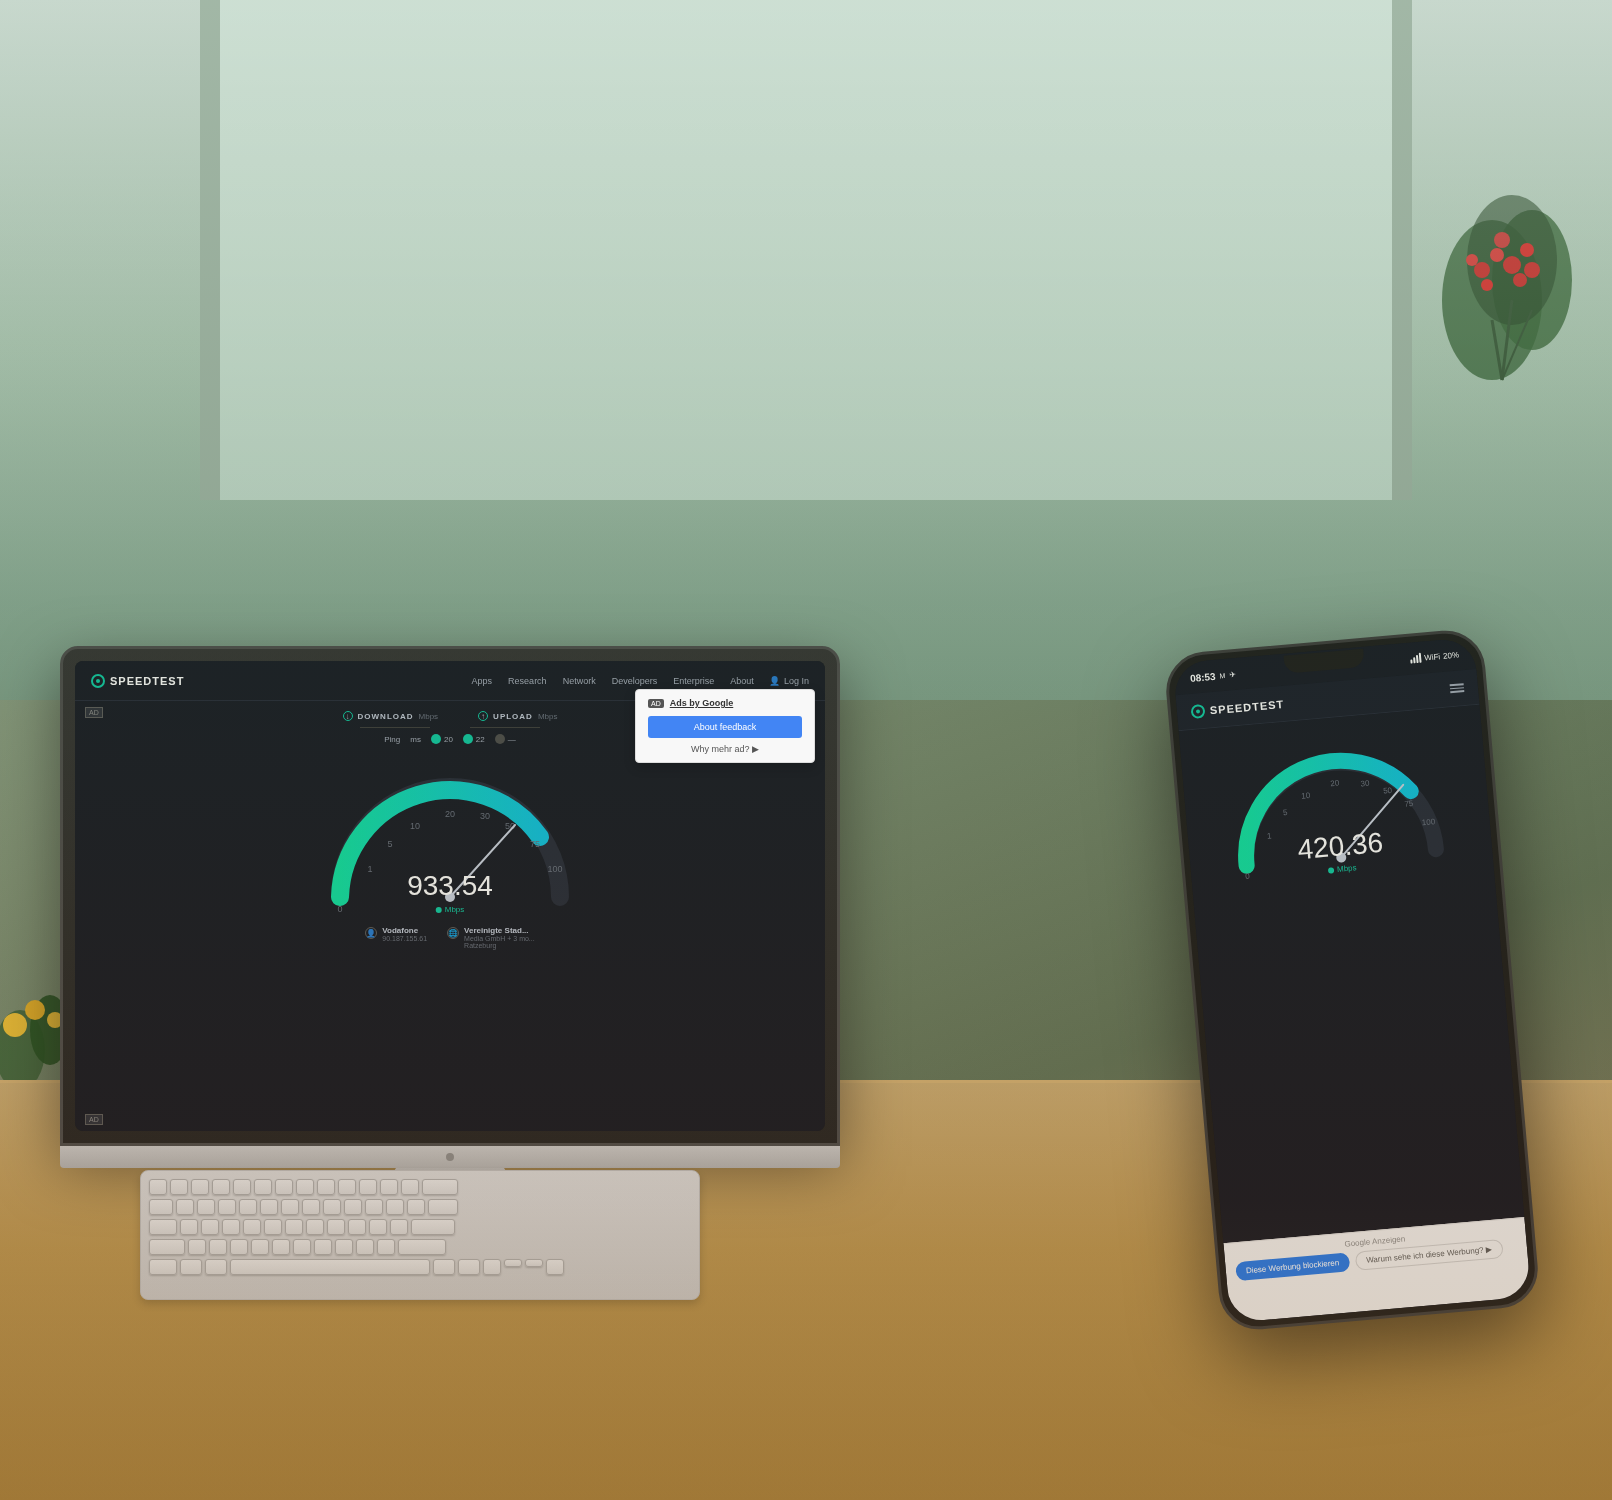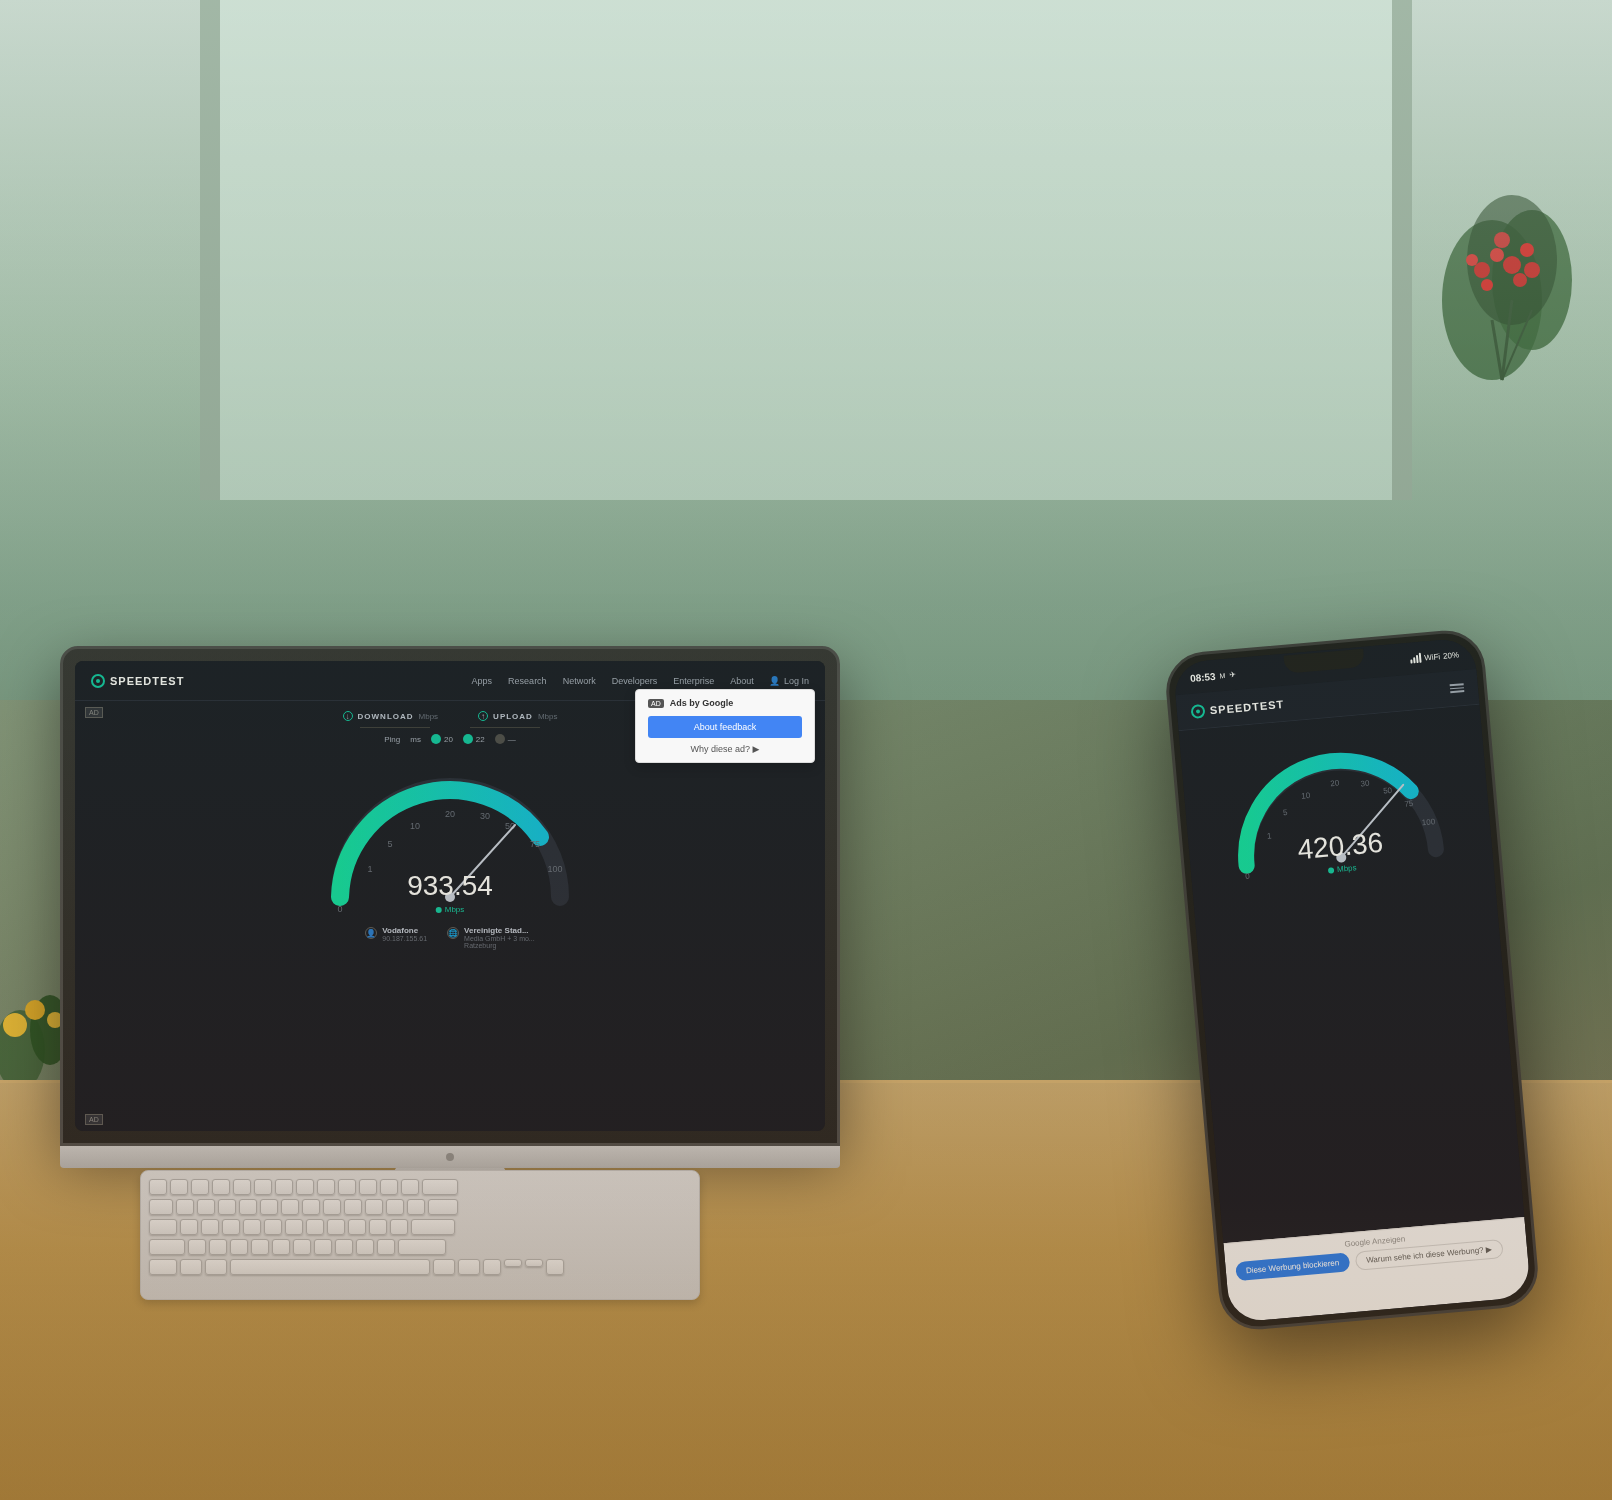--- a/index.html
+++ b/index.html
@@ -348,20 +348,21 @@
       background: #555;
       color: white;
       font-size: 7px;
       padding: 1px 3px;
       border-radius: 2px;
     }
 
     .ads-popup-title {
       color: #333;
       font-weight: bold;
+      text-decoration: underline;
     }
 
     .ads-send-feedback {
       background: #4285f4;
       color: white;
       border: none;
       border-radius: 3px;
       padding: 6px 12px;
       width: 100%;
       font-size: 9px;
@@ -838,21 +839,21 @@
         <div class="ad-badge-bottom">AD</div>
       </div>
 
       <div class="ads-popup">
         <div class="ads-popup-header">
           <span class="ads-popup-ad-label">AD</span>
           <span class="ads-popup-title">Ads by Google</span>
         </div>
         <button class="ads-send-feedback">About feedback</button>
         <div class="ads-why">
-          <span>Why diese ad? ▶</span>
+          <span>Why mehr ad? ▶</span>
         </div>
       </div>
 
     </div>
   </div>
   <div class="imac-chin">
     <div class="imac-chin-dot"></div>
   </div>
   <div class="imac-stand"></div>
   <div class="imac-base"></div>

